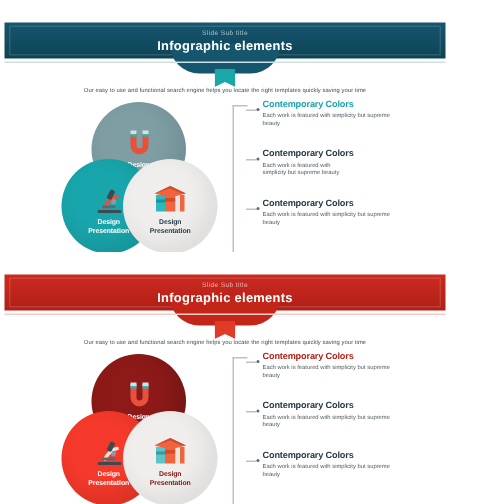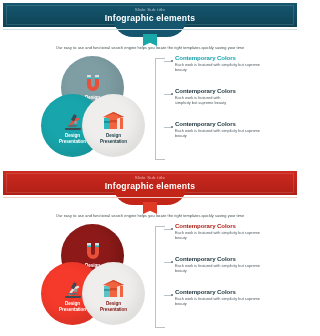--- a/index.html
+++ b/index.html
@@ -5,21 +5,21 @@
   html,body{margin:0;padding:0;}
   body{
     width:300px;height:336px;background:#ffffff;
     font-family:"Liberation Sans", sans-serif;
     overflow:hidden;
   }
   .slide{position:relative;width:300px;height:168px;background:#ffffff;overflow:hidden;}
   .slide-inner{position:absolute;left:3px;top:3px;width:294px;height:162px;background:#fff;}
 
   
-  .hdr{position:relative;height:26px;width:100%;}
+  .hdr{position:relative;height:26px;width:100%;margin-top:12px;}
   .hdr-bar{position:absolute;left:0;top:0;width:100%;height:24px;}
   .hdr-bar.teal{background:linear-gradient(180deg,#15566e 0%,#0e4356 100%);}
   .hdr-bar.red{background:linear-gradient(180deg,#cc2a1f 0%,#b01f16 100%);}
   .hdr-bar::after{content:"";position:absolute;left:3px;top:2px;right:3px;bottom:2px;
     border:1px solid rgba(255,255,255,.13);}
   .hdr-tab{position:absolute;left:50%;transform:translateX(-50%);top:14px;
     width:74px;height:20px;border-radius:0 0 40px 40px;}
   .hdr-tab.teal{background:#15566e;}
   .hdr-tab.red{background:#c32619;}
   .hdr-rib{position:absolute;left:50%;transform:translateX(-50%);top:31px;width:14px;height:12px;}

